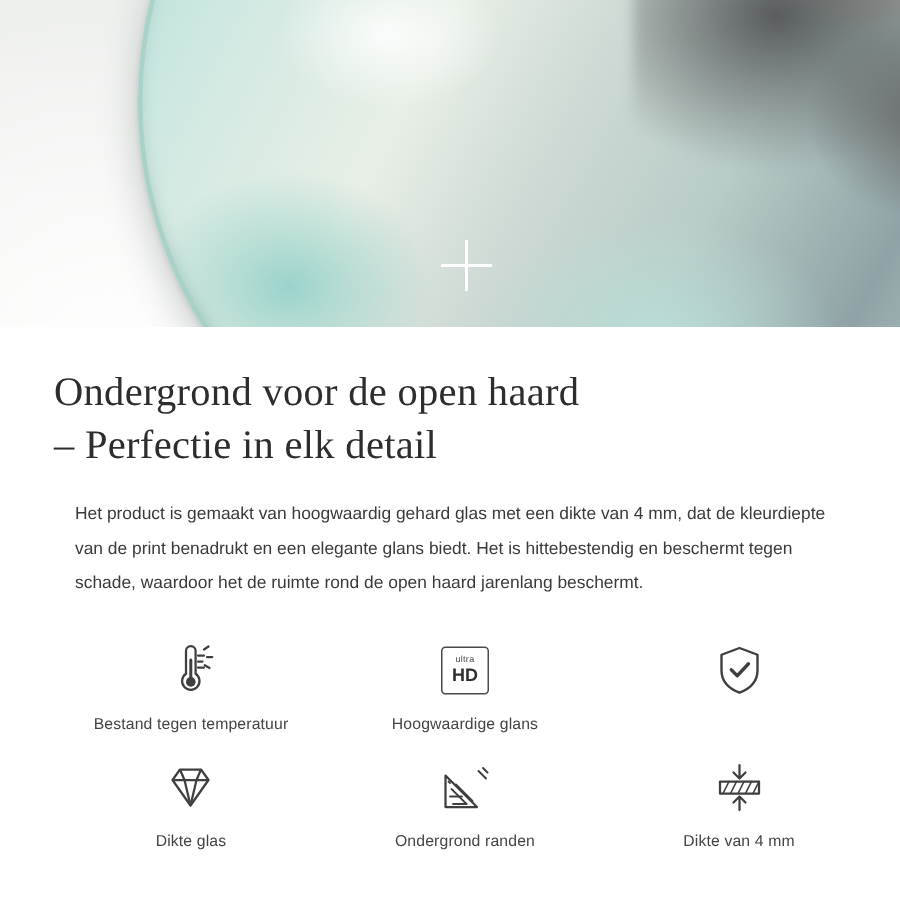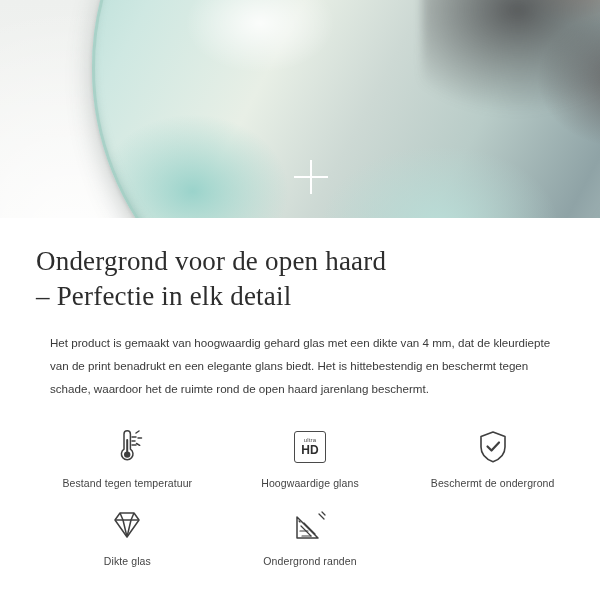--- a/index.html
+++ b/index.html
@@ -231,21 +231,20 @@
         <div class="feature-label">Hoogwaardige glans</div>
       </div>
 
       <div class="feature">
         <div class="feature-icon">
           <svg width="38" height="40" viewBox="0 0 38 40" fill="none" stroke="#3f3f3f" stroke-width="1.6" stroke-linecap="round" stroke-linejoin="round">
             <path d="M19 5 L31 9.5 V20 c0 7.5 -5.5 12.3 -12 14.8 C12.5 32.3 7 27.5 7 20 V9.5 Z"></path>
             <path d="M13.5 19.5 l4 4 l7.5 -8" stroke-width="2.2"></path>
           </svg>
         </div>
-        <div class="feature-label">Beschermt de ondergrond</div>
       </div>
 
       <div class="feature">
         <div class="feature-icon">
           <svg width="40" height="36" viewBox="0 0 40 36" fill="none" stroke="#3f3f3f" stroke-width="1.5" stroke-linejoin="round">
             <path d="M8 13 L13 6 H27 L32 13 L20 30 Z"></path>
             <path d="M8 13 H32"></path>
             <path d="M13 6 L16 13 L20 30"></path>
             <path d="M27 6 L24 13 L20 30"></path>
           </svg>
@@ -262,16 +261,27 @@
             <path d="M13 17 L24 28" stroke-width="1.2"></path>
             <path d="M10 20 L20 30" stroke-width="1.2"></path>
             <path d="M8 15 L9 16" stroke-width="1.2"></path>
             <path d="M28 8 L33 13" stroke-width="1.3"></path>
             <path d="M31 6 L34 9" stroke-width="1.3"></path>
           </svg>
         </div>
         <div class="feature-label">Ondergrond randen</div>
       </div>
 
+      <div class="feature">
+        <div class="feature-icon">
+          <svg width="42" height="38" viewBox="0 0 42 38" fill="none" stroke="#3f3f3f" stroke-width="1.5" stroke-linecap="round" stroke-linejoin="round">
+            <path d="M21 4 V12 M17 9 L21 13 L25 9"></path>
+            <rect x="8" y="15" width="26" height="8"></rect>
+            <path d="M10 23 L14 15 M15 23 L19 15 M20 23 L24 15 M25 23 L29 15 M30 23 L34 15" stroke-width="1.1"></path>
+            <path d="M21 34 V26 M17 29 L21 25 L25 29"></path>
+          </svg>
+        </div>
+        <div class="feature-label">Dikte van 4 mm</div>
+      </div>
 
     </div>
   </div>
 </div>
 
 </body></html>

